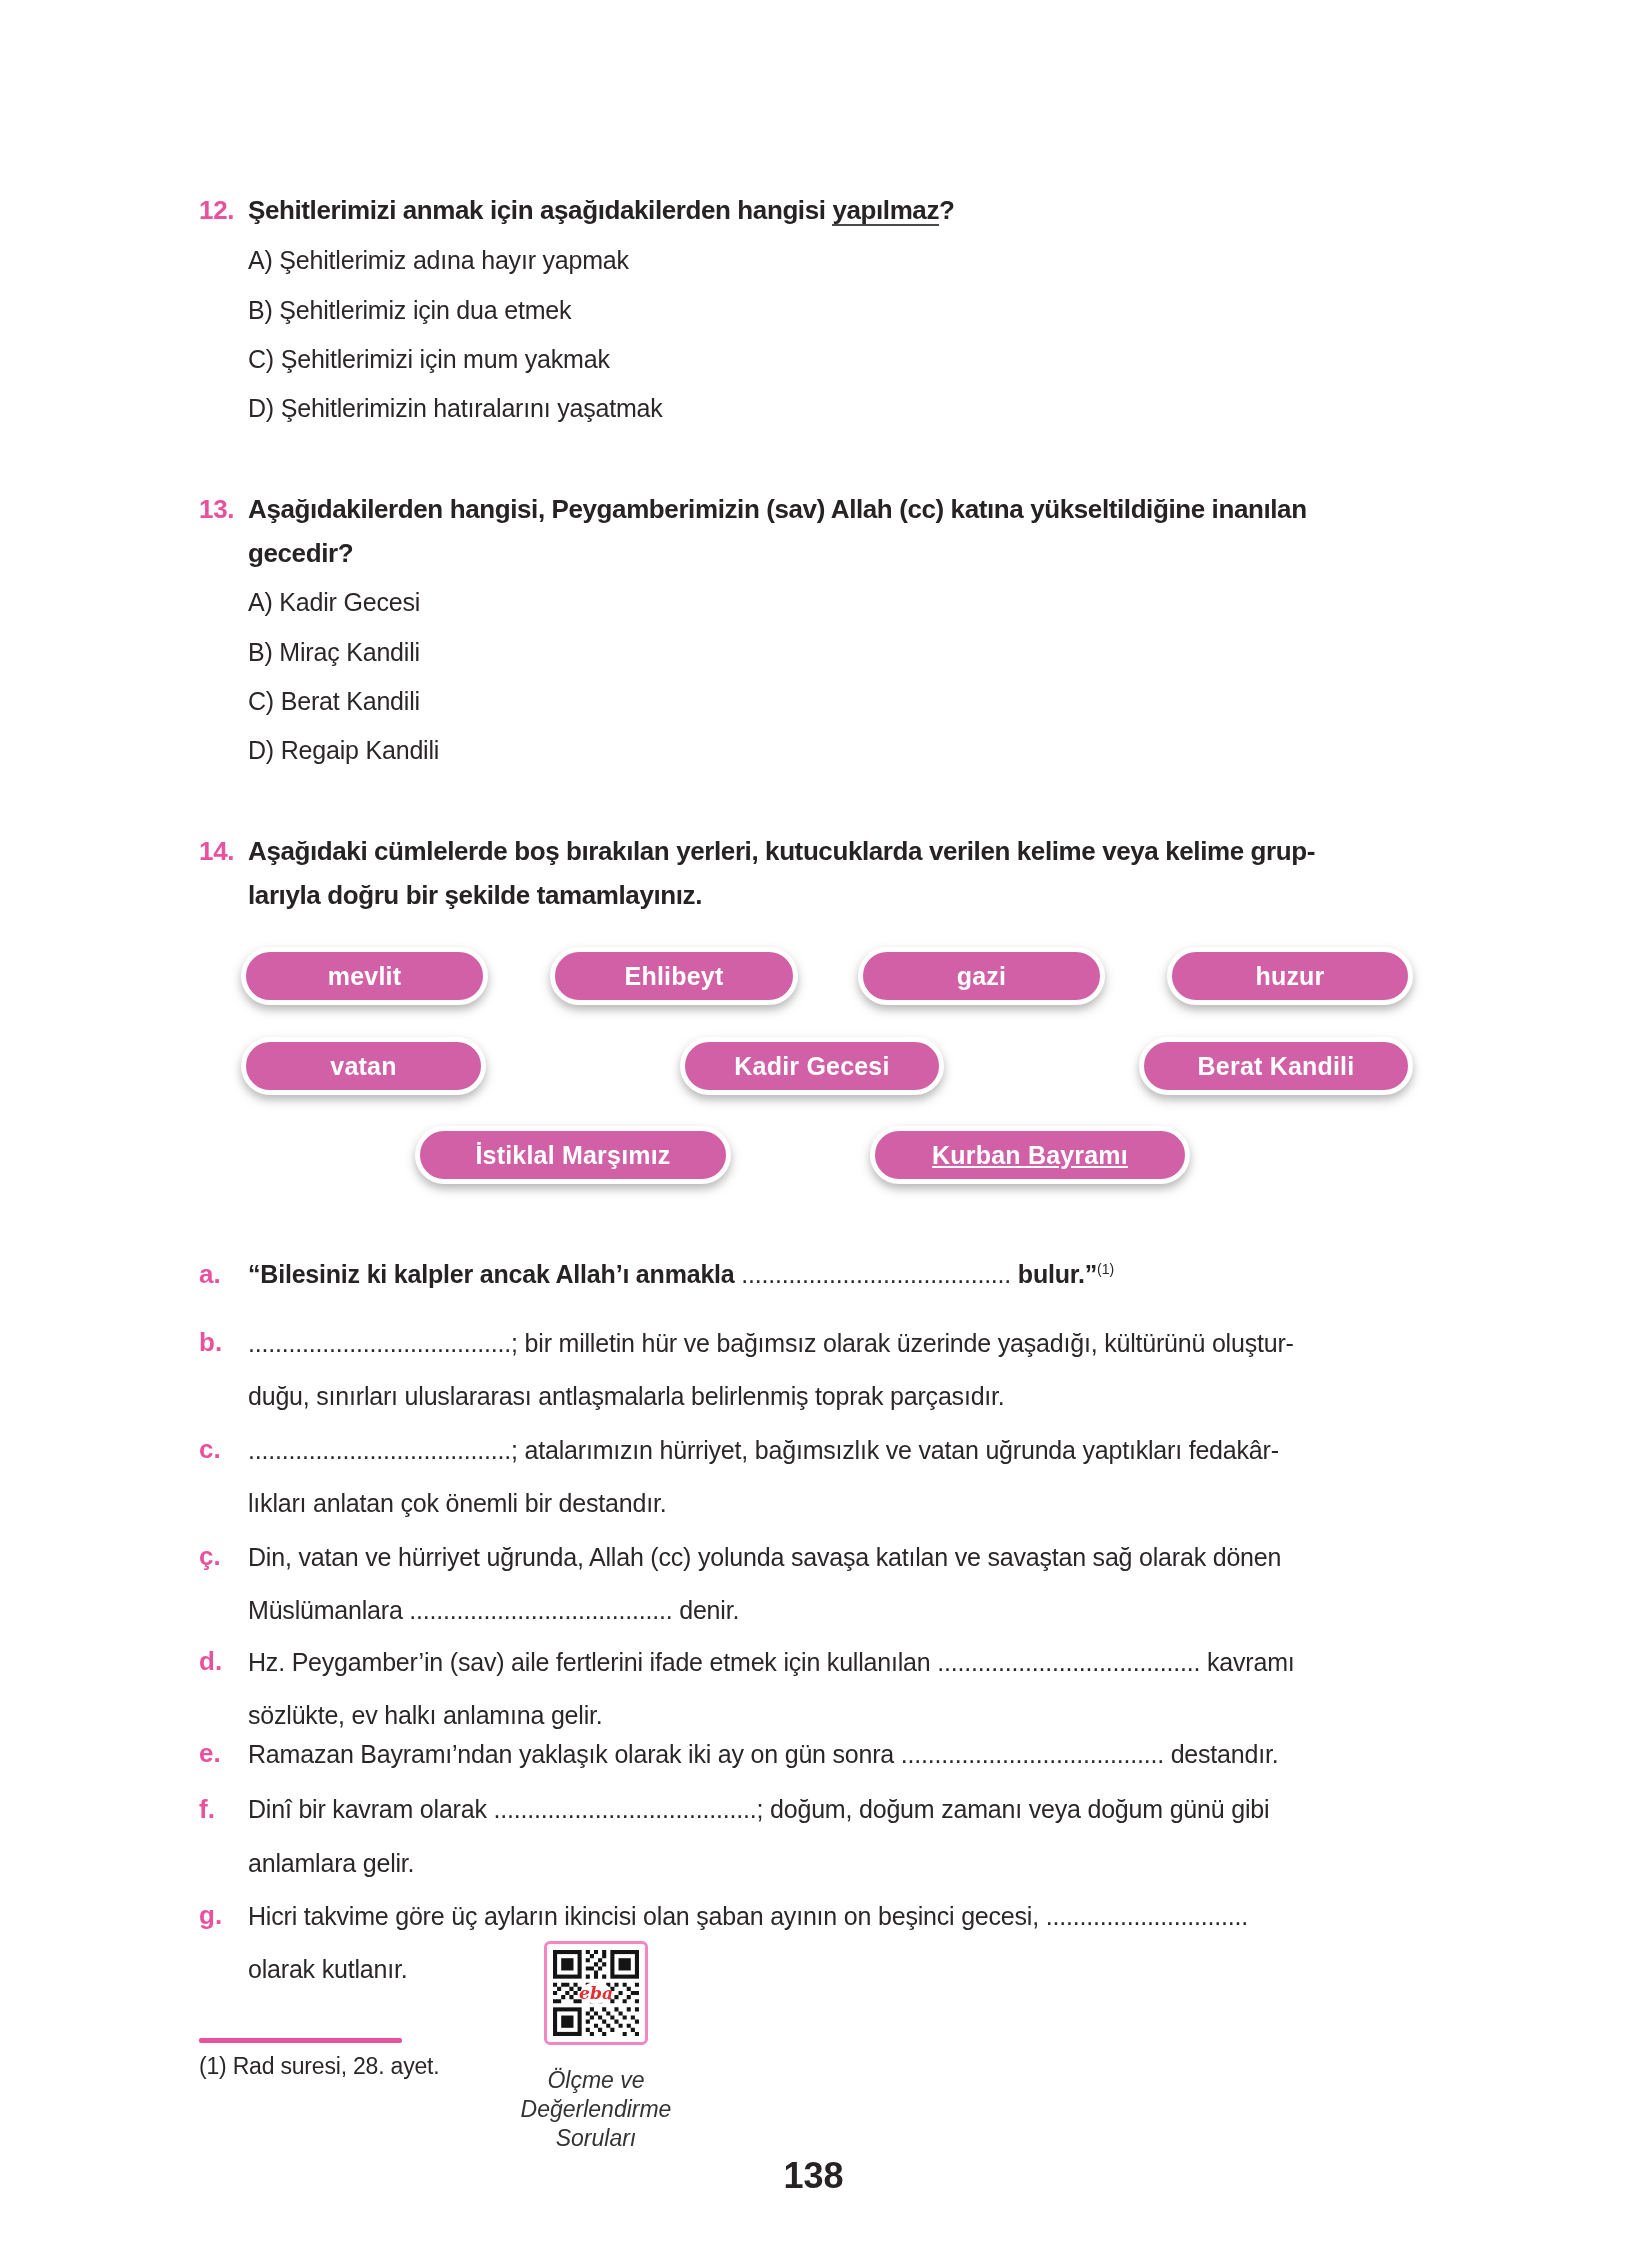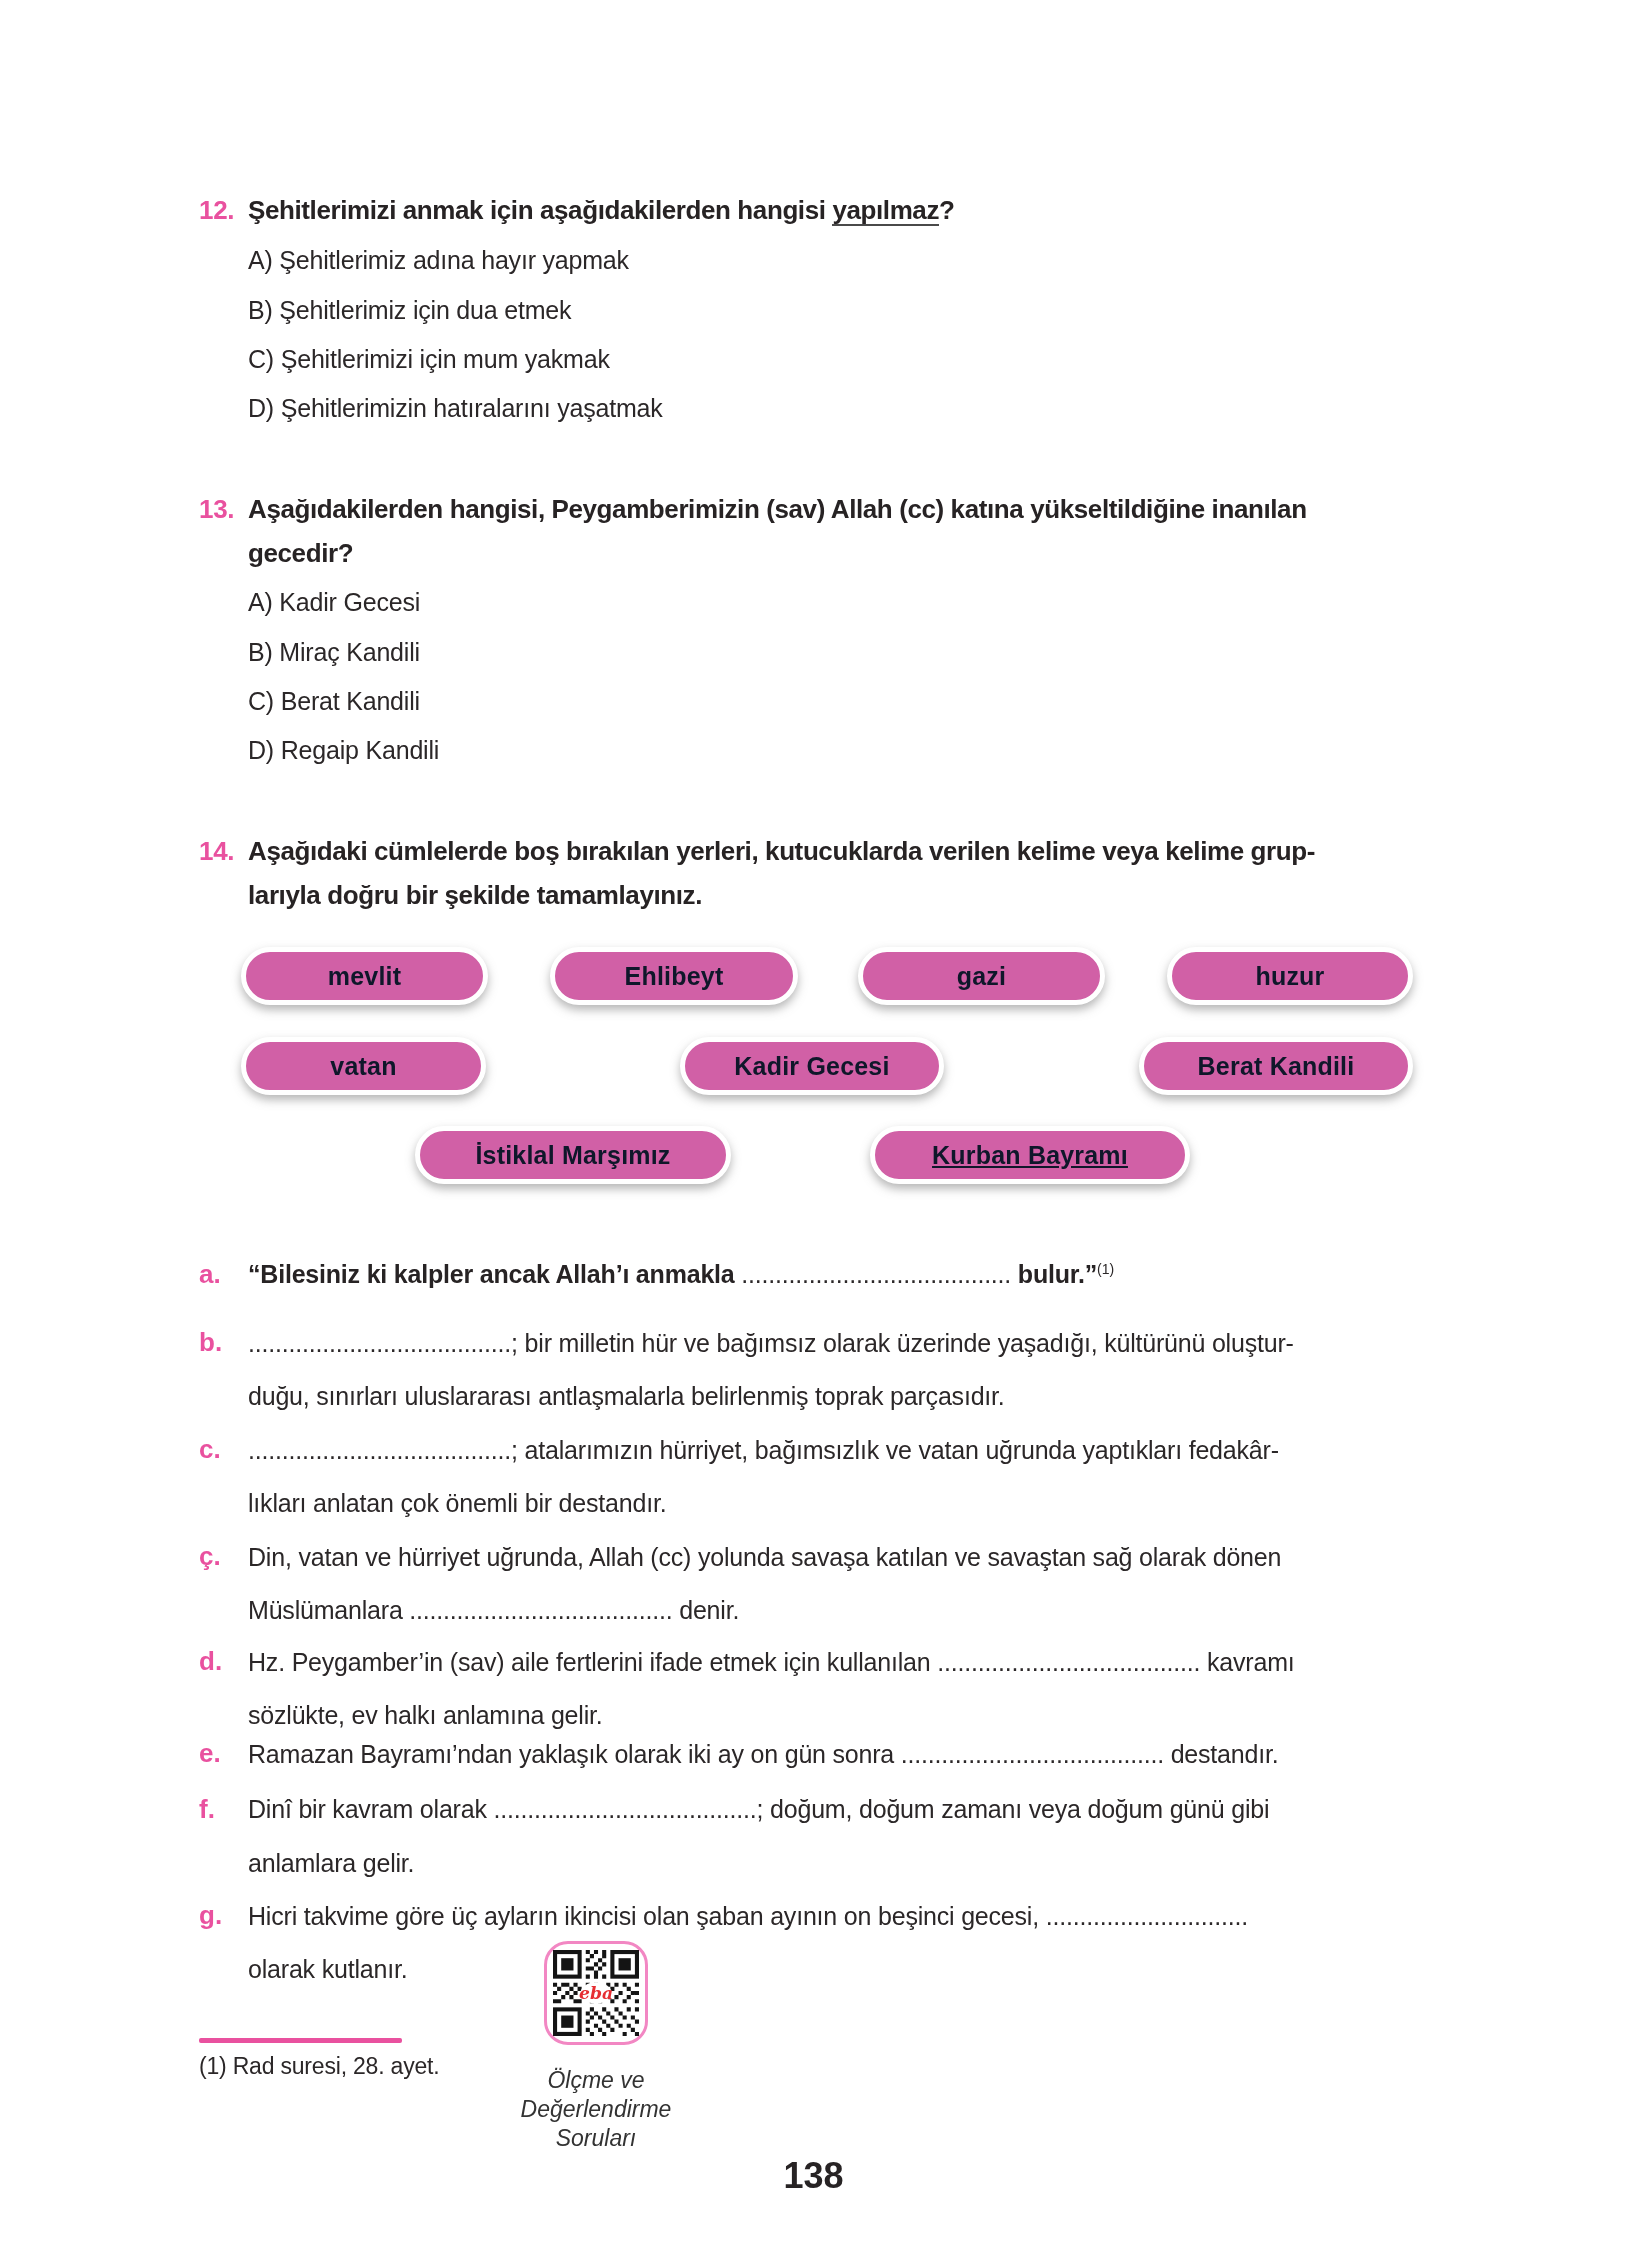--- a/index.html
+++ b/index.html
@@ -7,29 +7,29 @@
         font-family:"Liberation Sans",sans-serif;color:#27232
 
 4;overflow:hidden;}
   .abs{position:absolute;white-space:nowrap;}
   .qnum{color:#e9519f;font-weight:bold;font-size:26px;letter-spacing:-0.3px;}
   .qtitle{font-weight:bold;font-size:26px;letter-spacing:-0.4px;color:#272324;}
   .opt{font-size:25px;letter-spacing:-0.2px;color:#2b2728;}
   .ul{display:inline-block;border-bottom:2.8px solid #4a4a4a;padding-bottom:0.9px;line-height:1;}
   .pill{position:absolute;height:48px;background:#d160a6;border:5.6px solid #ffffff;border-radius:34px;
         box-shadow:0 4.7px 9.3px rgba(110,110,110,.5);display:flex;align-items:center;justify-content:center;
-        color:#0f172a;font-weight:bold;font-size:25px;letter-spacing:0.2px;box-sizing:content-box;}
+        color:#ffffff;font-weight:bold;font-size:25px;letter-spacing:0.2px;box-sizing:content-box;}
   .itemletter{color:#e9519f;font-weight:bold;font-size:26px;}
   .itemline{font-size:25px;letter-spacing:-0.2px;color:#2b2728;}
   .bold{font-weight:bold;color:#272324;}
   .sup{font-size:14px;vertical-align:9.3px;letter-spacing:0;}
   .rule{position:absolute;background:#e9519f;height:4.7px;border-radius:1.9px;}
   .footnote{font-size:23px;letter-spacing:-0.2px;color:#2b2728;}
   .qr{position:absolute;left:544px;top:1941px;width:104px;height:104px;box-sizing:border-box;
-      border:3.7px solid #f287c3;border-radius:24px;background:#fff;display:flex;align-items:center;justify-content:center;}
+      border:3.7px solid #f287c3;border-radius:6px;background:#fff;display:flex;align-items:center;justify-content:center;}
   .caption{position:absolute;left:447px;top:2066px;width:298px;text-align:center;font-style:italic;
            font-size:23px;line-height:29px;color:#333;white-space:normal;}
   .pagenum{position:absolute;left:0;top:2155px;width:1627px;text-align:center;
            font-weight:bold;font-size:36px;color:#272324;}
 </style>
 </head>
 <body>
 
 <div class="page">
 

